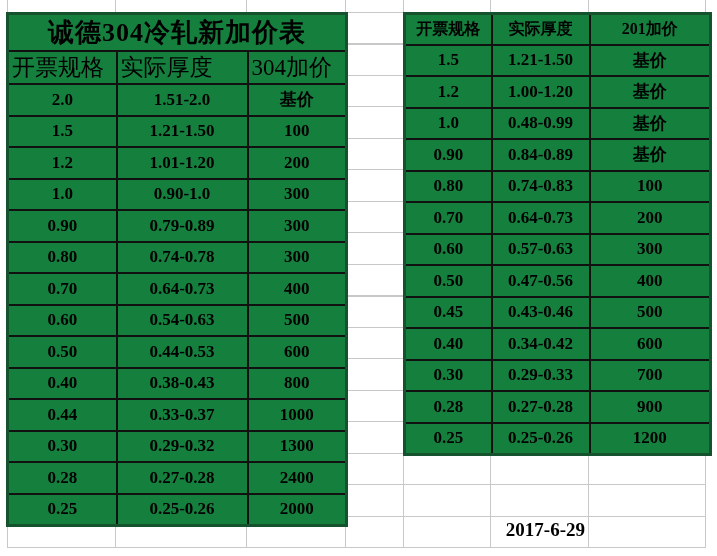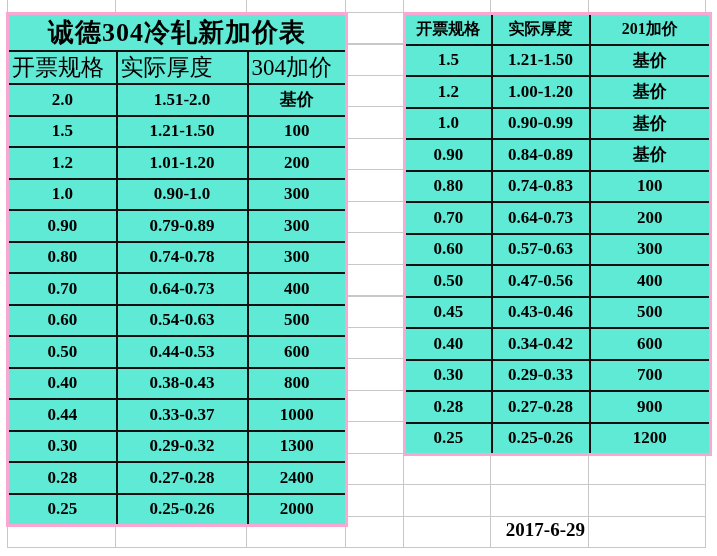--- a/index.html
+++ b/index.html
@@ -45,23 +45,23 @@
   .v5 { left: 403px; }
   .v6 { left: 490px; }
   .v7 { left: 588px; }
   .v8 { left: 705px; }
 
   
   table.price-table {
     position: absolute;
     border-collapse: collapse;
     table-layout: fixed;
-    background: #5eead4;
+    background: #15803d;
     z-index: 1;
-    border: 3px solid #f9a8d4;
+    border: 3px solid #14532d;
   }
   table.price-table td {
     border: 2px solid #111111;
     padding: 0;
     overflow: hidden;
     white-space: nowrap;
     vertical-align: middle;
   }
   .tbl-left  { left: 6px;   top: 12px; width: 339px; }
   .tbl-right { left: 403px; top: 12px; width: 306px; }
@@ -227,21 +227,21 @@
     <td class="data-cell">1.21-1.50</td>
     <td class="data-cell">基价</td>
   </tr>
   <tr class="data-row">
     <td class="data-cell">1.2</td>
     <td class="data-cell">1.00-1.20</td>
     <td class="data-cell">基价</td>
   </tr>
   <tr class="data-row">
     <td class="data-cell">1.0</td>
-    <td class="data-cell">0.90-0.99</td>
+    <td class="data-cell">0.48-0.99</td>
     <td class="data-cell">基价</td>
   </tr>
   <tr class="data-row">
     <td class="data-cell">0.90</td>
     <td class="data-cell">0.84-0.89</td>
     <td class="data-cell">基价</td>
   </tr>
   <tr class="data-row">
     <td class="data-cell">0.80</td>
     <td class="data-cell">0.74-0.83</td>

